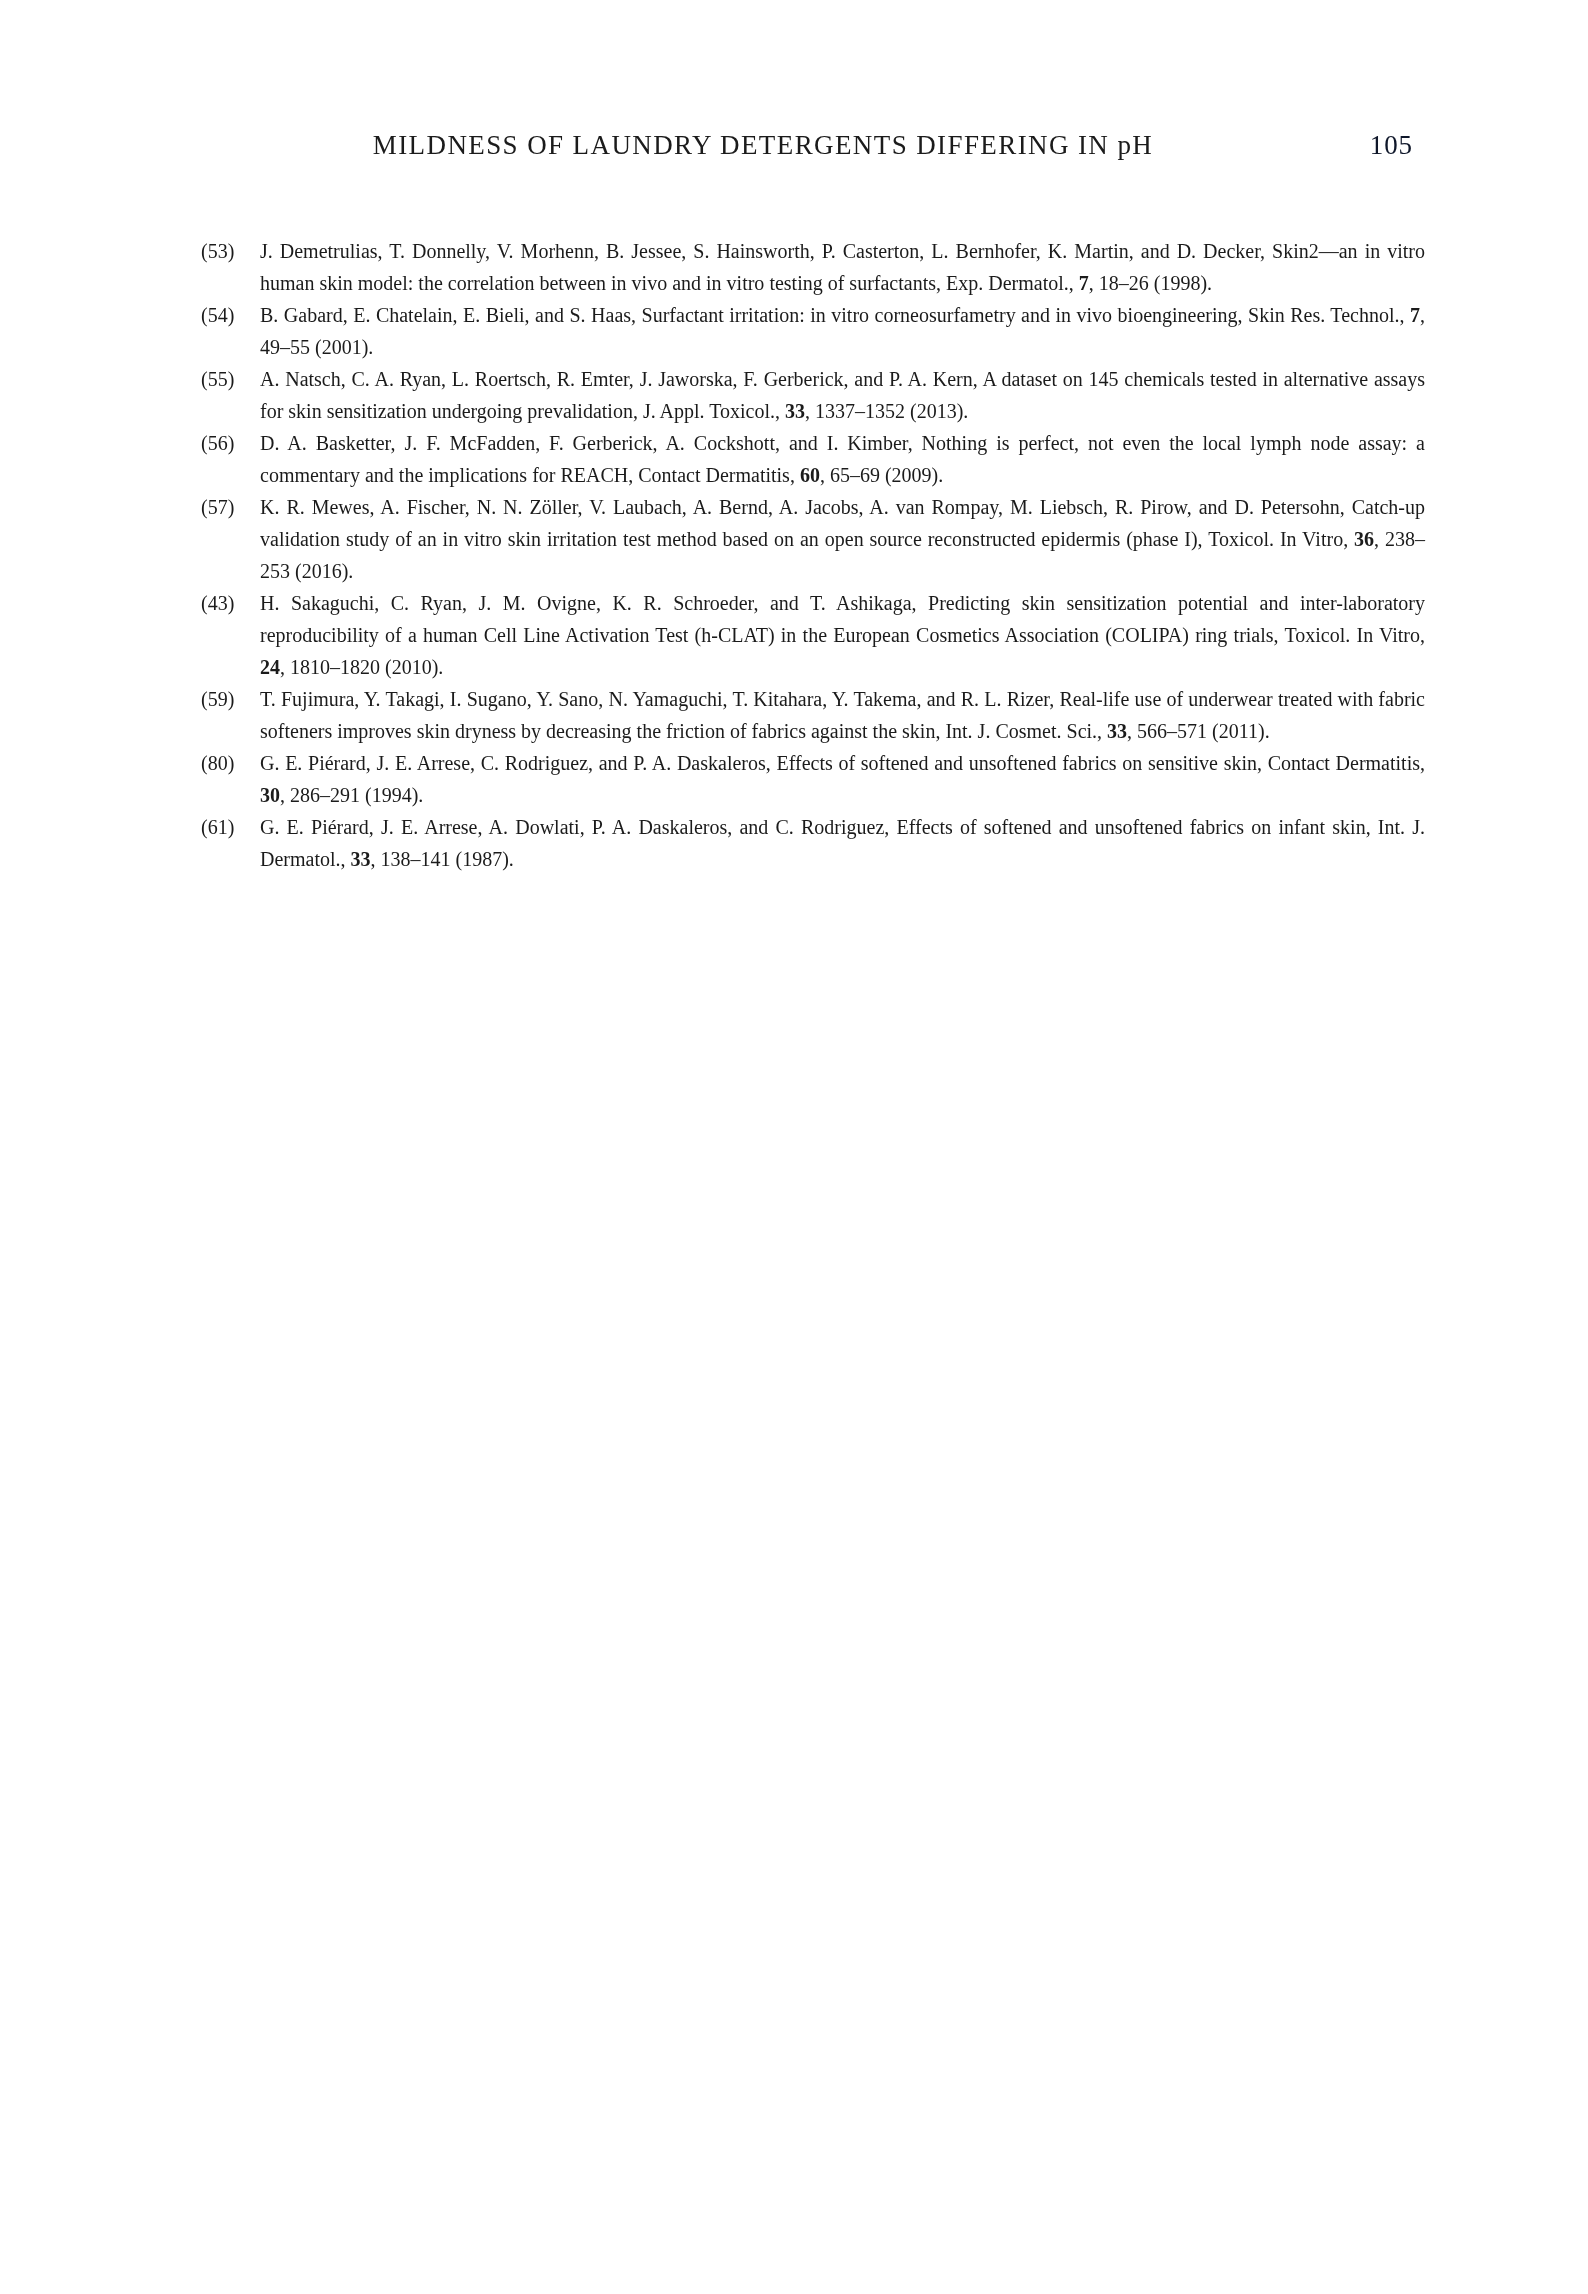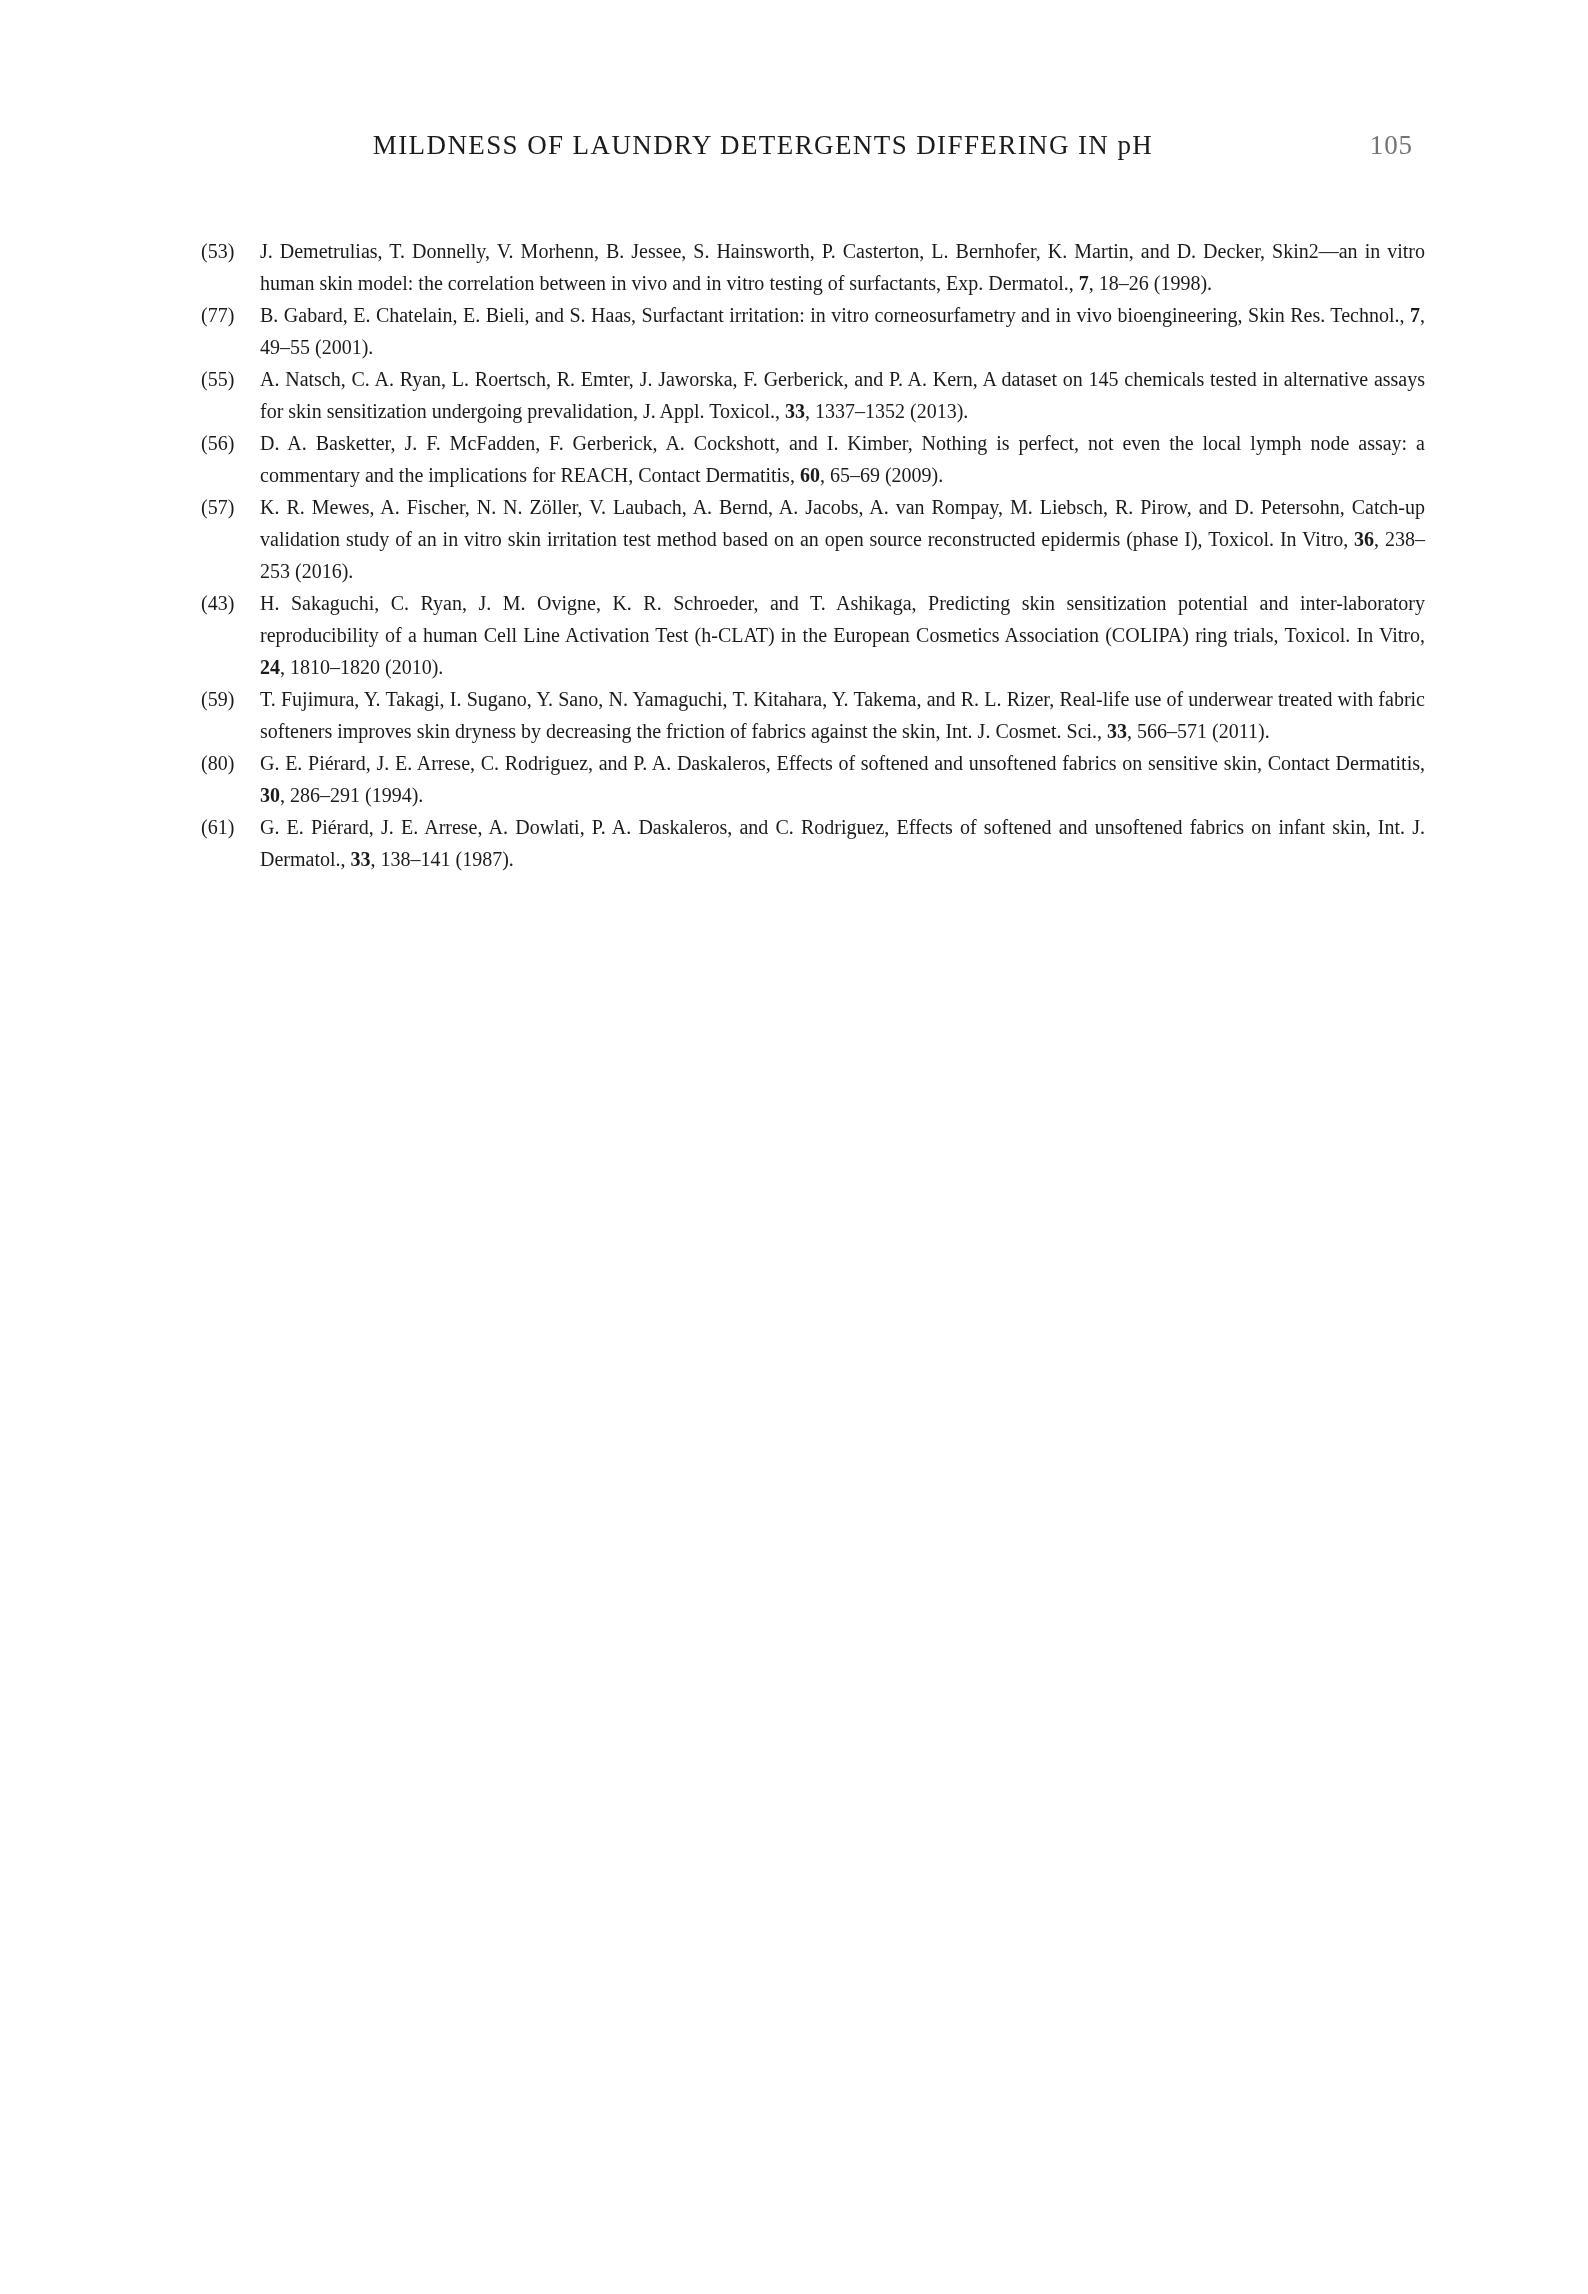--- a/index.html
+++ b/index.html
@@ -25,21 +25,21 @@
     letter-spacing: 1.4px;
     white-space: nowrap;
     color: #1b1b1b;
   }
   .folio {
     position: absolute;
     top: 130px;
     right: 176px;
     font-size: 27px;
     letter-spacing: 0.9px;
-    color: #737373;
+    color: #0f172a;
   }
   .ref-list {
     position: absolute;
     top: 235px;
     left: 201px;
     width: 1224px;
   }
   .ref {
     display: flex;
     font-size: 20px;
@@ -64,21 +64,21 @@
   <div>
     <span class="head-title">MILDNESS OF LAUNDRY DETERGENTS DIFFERING IN pH</span>
     <span class="folio">105</span>
   </div>
   <div class="ref-list" id="ref-list">
       <div class="ref">
         <span class="ref-num">(53)</span>
         <span class="ref-body"><span class="rm">J. Demetrulias, T. Donnelly, V. Morhenn, B. Jessee, S. Hainsworth, P. Casterton, L. Bernhofer, K. Martin, and D. Decker, Skin2—an </span><span class="it">in vitro</span><span class="rm"> human skin model: the correlation between </span><span class="it">in vivo</span><span class="rm"> and </span><span class="it">in vitro</span><span class="rm"> testing of surfactants, </span><span class="it">Exp. Dermatol.</span><span class="rm">, </span><span class="bd">7</span><span class="rm">, 18–26 (1998).</span></span>
       </div>
       <div class="ref">
-        <span class="ref-num">(77)</span>
+        <span class="ref-num">(54)</span>
         <span class="ref-body"><span class="rm">B. Gabard, E. Chatelain, E. Bieli, and S. Haas, Surfactant irritation: </span><span class="it">in vitro</span><span class="rm"> corneosurfametry and </span><span class="it">in vivo</span><span class="rm"> bioengineering, </span><span class="it">Skin Res. Technol.</span><span class="rm">, </span><span class="bd">7</span><span class="rm">, 49–55 (2001).</span></span>
       </div>
       <div class="ref">
         <span class="ref-num">(55)</span>
         <span class="ref-body"><span class="rm">A. Natsch, C. A. Ryan, L. Roertsch, R. Emter, J. Jaworska, F. Gerberick, and P. A. Kern, A dataset on 145 chemicals tested in alternative assays for skin sensitization undergoing prevalidation, </span><span class="it">J. Appl. Toxicol.</span><span class="rm">, </span><span class="bd">33</span><span class="rm">, 1337–1352 (2013).</span></span>
       </div>
       <div class="ref">
         <span class="ref-num">(56)</span>
         <span class="ref-body"><span class="rm">D. A. Basketter, J. F. McFadden, F. Gerberick, A. Cockshott, and I. Kimber, Nothing is perfect, not even the local lymph node assay: a commentary and the implications for REACH, </span><span class="it">Contact Dermatitis</span><span class="rm">, </span><span class="bd">60</span><span class="rm">, 65–69 (2009).</span></span>
       </div>

